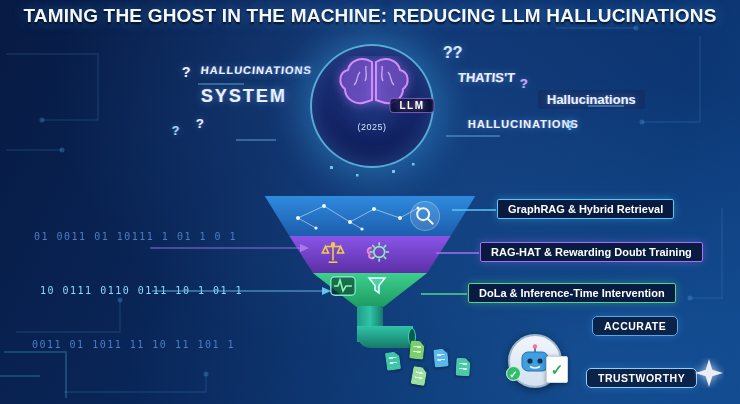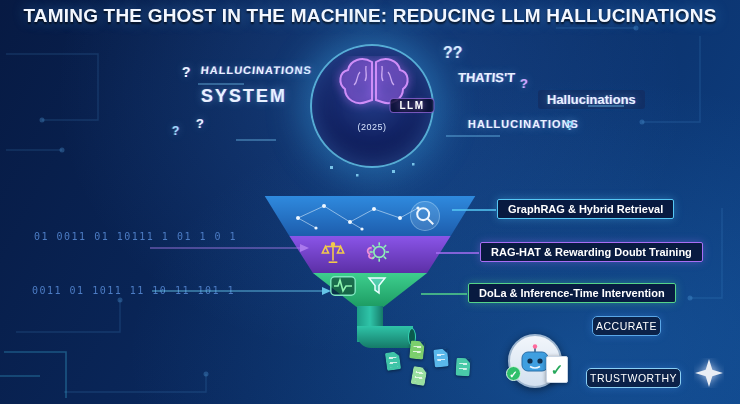--- a/index.html
+++ b/index.html
@@ -80,21 +80,21 @@
   .robot-chip{position:absolute;left:508px;top:334px;width:54px;height:54px;border-radius:50%;
     background:linear-gradient(#f2f6fb,#d3e0ef);border:2px solid #9fb6cf;
     box-shadow:0 2px 8px rgba(0,0,0,.45);display:flex;align-items:center;justify-content:center}
   .check-doc{position:absolute;left:546px;top:356px;width:22px;height:27px;background:#fff;
     border:1px solid #c9d5e4;border-radius:2px;display:flex;align-items:center;justify-content:center;
     color:#28a95c;font-weight:bold;font-size:15px;box-shadow:0 1px 4px rgba(0,0,0,.4)}
   .mini-check{position:absolute;left:506px;top:366px;width:15px;height:15px;border-radius:50%;
     background:#2fbf6b;color:#fff;font-size:10px;font-weight:bold;text-align:center;line-height:15px;
     border:1px solid #d9f5e4}
   .outpill{position:absolute;background:rgba(10,28,64,.88);border:1.5px solid #5aa7e8;border-radius:5px;
-    color:#fff;font-weight:normal;font-size:10.5px;padding:3px 3px;letter-spacing:.5px;white-space:nowrap;
+    color:#fff;font-weight:bold;font-size:10.5px;padding:3px 11px;letter-spacing:.5px;white-space:nowrap;
     box-shadow:0 0 8px rgba(80,160,255,.28)}
   .out1{left:592px;top:316px}.out2{left:626px;top:342px}.out3{left:586px;top:368px;border-color:#8bd0f5}
   .sparkle{position:absolute;left:694px;top:358px}
 </style>
 </head>
 <body>
 
 <div class="canvas">
 
   <svg class="layer" width="740" height="404">
@@ -119,20 +119,21 @@
     <g fill="none" stroke="#49d8ff" stroke-width="1.6" opacity=".28">
       <path d="M4 352 H66 V398"></path>
         <path d="M0 376 H40"></path>
     </g>
   </svg>
 
   <div class="title">TAMING THE GHOST IN THE MACHINE: REDUCING LLM HALLUCINATIONS</div>
 
   <div class="binary">
     <div class="r1">01 0011 01 10111 1 01 1 0 1</div>
+    <div class="r3">10 0111 0110 0111 10 1 01 1</div>
     <div class="r4">0011 01 1011 11 10 11 101 1</div>
     
     
     
   </div>
 
   <span class="noise" style="left:182px;top:64px;font-size:14px">?</span>
   <span class="noise" style="left:201px;top:64px;font-size:11px;letter-spacing:1px;transform:skewX(-6deg)">HALLUCINATIONS</span>
   <span class="noise" style="left:201px;top:86px;font-size:18px;letter-spacing:2px">SYSTEM</span>
   <span class="noise" style="left:196px;top:116px;font-size:13px">?</span>

